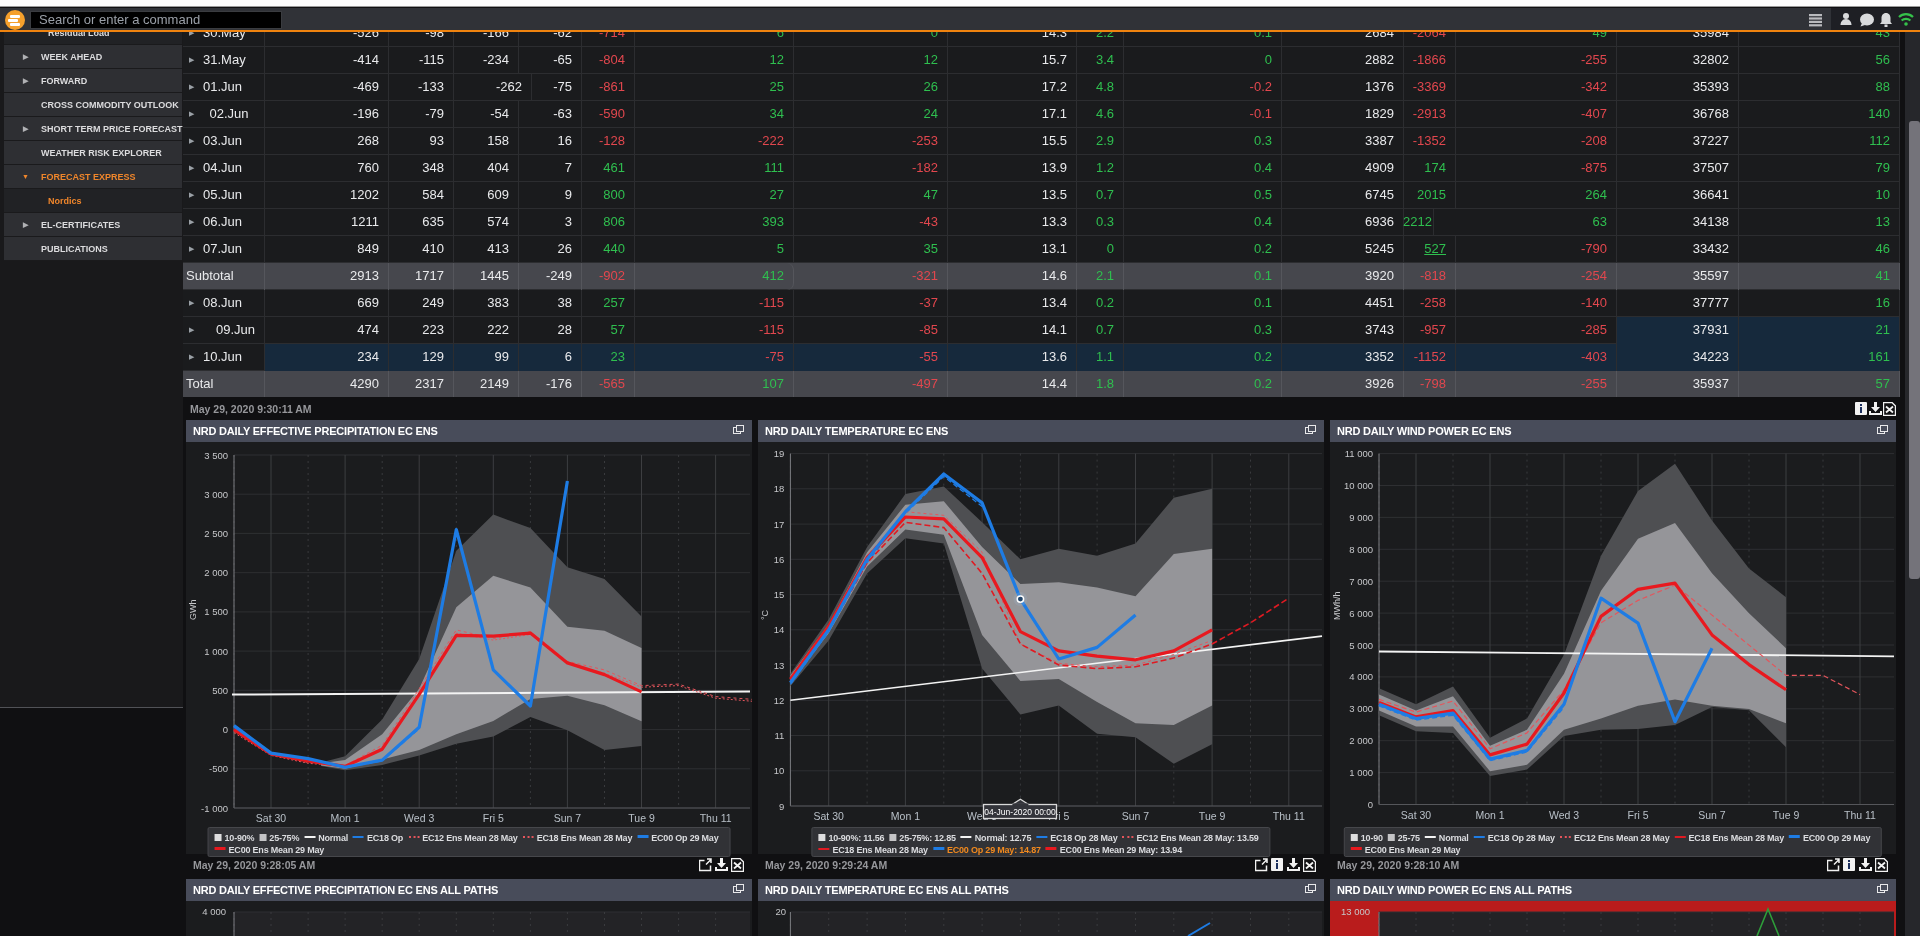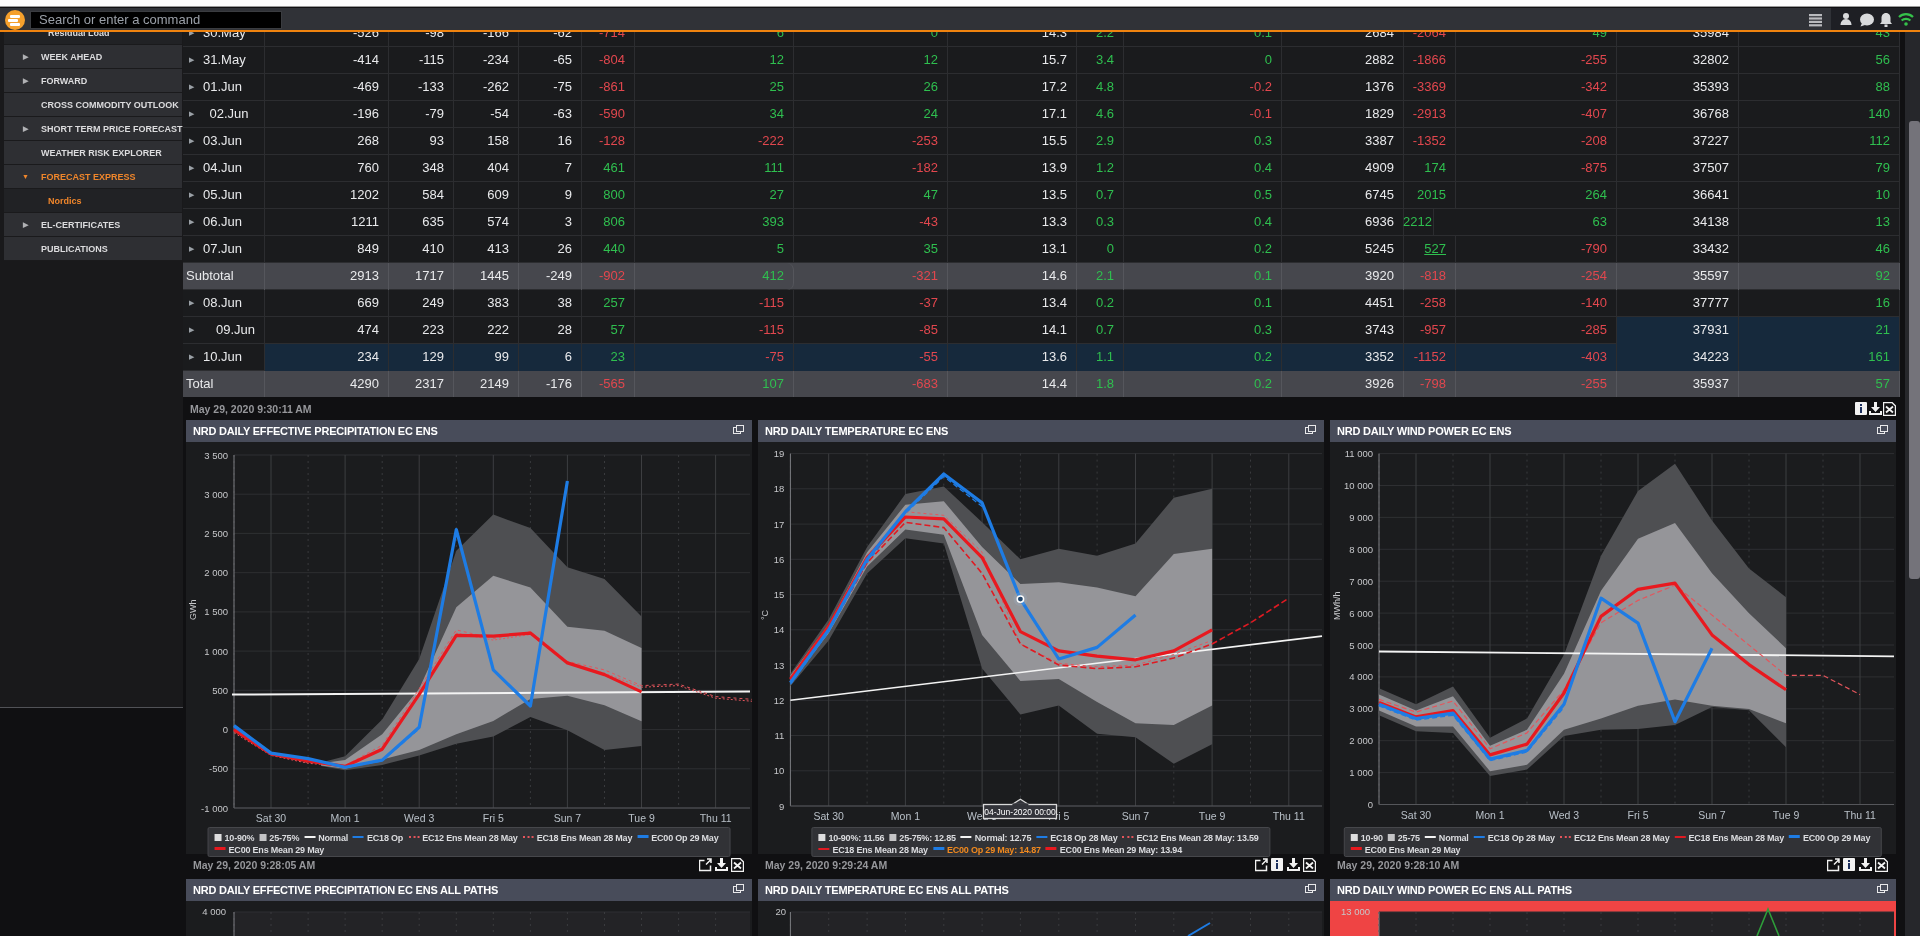--- a/index.html
+++ b/index.html
@@ -111,21 +111,21 @@
       <div class="cell w" style="left:1100px;width:123px;border-right:1px solid #2c2d30;">2882</div>
       <div class="cell r" style="left:1222px;width:53px;border-right:1px solid #2c2d30;">-1866</div>
       <div class="cell r" style="left:1274px;width:162px;border-right:1px solid #2c2d30;">-255</div>
       <div class="cell w" style="left:1435px;width:123px;border-right:1px solid #2c2d30;">32802</div>
       <div class="cell g" style="left:1557px;width:162px;border-right:1px solid #2c2d30;">56</div>
     </div>
     <div style="position:absolute;left:0;top:41.5px;width:1719px;height:27px;background:#1a1b1d;border-bottom:1px solid #2c2d30;">
       <div class="cell" style="left:0;width:84px;text-align:left;border-right:1px solid #2c2d30;"><span class="arr">▶</span><span style="padding-left:22px;">01.Jun</span></div>
       <div class="cell w" style="left:83px;width:125px;border-right:1px solid #2c2d30;">-469</div>
       <div class="cell w" style="left:207px;width:66px;border-right:1px solid #2c2d30;">-133</div>
-      <div class="cell w" style="left:272px;width:66px;border-right:1px solid #2c2d30;">-262</div>
+      <div class="cell w" style="left:272px;width:79px;border-right:1px solid #2c2d30;">-262</div>
       <div class="cell w" style="left:337px;width:64px;border-right:1px solid #2c2d30;">-75</div>
       <div class="cell r" style="left:400px;width:54px;border-right:1px solid #2c2d30;">-861</div>
       <div class="cell g" style="left:453px;width:160px;border-right:1px solid #2c2d30;">25</div>
       <div class="cell g" style="left:612px;width:155px;border-right:1px solid #2c2d30;">26</div>
       <div class="cell w" style="left:766px;width:130px;border-right:1px solid #2c2d30;">17.2</div>
       <div class="cell g" style="left:895px;width:48px;border-right:1px solid #2c2d30;">4.8</div>
       <div class="cell r" style="left:942px;width:159px;border-right:1px solid #2c2d30;">-0.2</div>
       <div class="cell w" style="left:1100px;width:123px;border-right:1px solid #2c2d30;">1376</div>
       <div class="cell r" style="left:1222px;width:53px;border-right:1px solid #2c2d30;">-3369</div>
       <div class="cell r" style="left:1274px;width:162px;border-right:1px solid #2c2d30;">-342</div>
@@ -249,21 +249,21 @@
       <div class="cell r" style="left:400px;width:54px;border-right:1px solid #55565c;">-902</div>
       <div class="cell g" style="left:453px;width:160px;border-right:1px solid #55565c;border-radius:7px;">412</div>
       <div class="cell r" style="left:612px;width:155px;border-right:1px solid #55565c;">-321</div>
       <div class="cell w" style="left:766px;width:130px;border-right:1px solid #55565c;">14.6</div>
       <div class="cell g" style="left:895px;width:48px;border-right:1px solid #55565c;">2.1</div>
       <div class="cell g" style="left:942px;width:159px;border-right:1px solid #55565c;">0.1</div>
       <div class="cell w" style="left:1100px;width:123px;border-right:1px solid #55565c;">3920</div>
       <div class="cell r" style="left:1222px;width:53px;border-right:1px solid #55565c;">-818</div>
       <div class="cell r" style="left:1274px;width:162px;border-right:1px solid #55565c;">-254</div>
       <div class="cell w" style="left:1435px;width:123px;border-right:1px solid #55565c;">35597</div>
-      <div class="cell g" style="left:1557px;width:162px;border-right:1px solid #55565c;">92</div>
+      <div class="cell g" style="left:1557px;width:162px;border-right:1px solid #55565c;">41</div>
     </div>
     <div style="position:absolute;left:0;top:257.5px;width:1719px;height:27px;background:#1a1b1d;border-bottom:1px solid #2c2d30;">
       <div class="cell" style="left:0;width:84px;text-align:left;border-right:1px solid #2c2d30;"><span class="arr">▶</span><span style="padding-left:22px;">08.Jun</span></div>
       <div class="cell w" style="left:83px;width:125px;border-right:1px solid #2c2d30;">669</div>
       <div class="cell w" style="left:207px;width:66px;border-right:1px solid #2c2d30;">249</div>
       <div class="cell w" style="left:272px;width:66px;border-right:1px solid #2c2d30;">383</div>
       <div class="cell w" style="left:337px;width:64px;border-right:1px solid #2c2d30;">38</div>
       <div class="cell g" style="left:400px;width:54px;border-right:1px solid #2c2d30;">257</div>
       <div class="cell r" style="left:453px;width:160px;border-right:1px solid #2c2d30;">-115</div>
       <div class="cell r" style="left:612px;width:155px;border-right:1px solid #2c2d30;">-37</div>
@@ -315,21 +315,21 @@
       <div class="cell g" style="left:1557px;width:162px;border-right:1px solid #2c2d30;">161</div>
     </div>
     <div style="position:absolute;left:0;top:338.5px;width:1719px;height:27px;background:#46474d;border-bottom:1px solid #2c2d30;">
       <div class="cell" style="left:0;width:84px;text-align:left;padding-left:5px;border-right:1px solid #55565c;">Total</div>
       <div class="cell w" style="left:83px;width:125px;border-right:1px solid #55565c;">4290</div>
       <div class="cell w" style="left:207px;width:66px;border-right:1px solid #55565c;">2317</div>
       <div class="cell w" style="left:272px;width:66px;border-right:1px solid #55565c;">2149</div>
       <div class="cell w" style="left:337px;width:64px;border-right:1px solid #55565c;">-176</div>
       <div class="cell r" style="left:400px;width:54px;border-right:1px solid #55565c;">-565</div>
       <div class="cell g" style="left:453px;width:160px;border-right:1px solid #55565c;">107</div>
-      <div class="cell r" style="left:612px;width:155px;border-right:1px solid #55565c;">-683</div>
+      <div class="cell r" style="left:612px;width:155px;border-right:1px solid #55565c;">-497</div>
       <div class="cell w" style="left:766px;width:130px;border-right:1px solid #55565c;">14.4</div>
       <div class="cell g" style="left:895px;width:48px;border-right:1px solid #55565c;">1.8</div>
       <div class="cell g" style="left:942px;width:159px;border-right:1px solid #55565c;">0.2</div>
       <div class="cell w" style="left:1100px;width:123px;border-right:1px solid #55565c;">3926</div>
       <div class="cell r" style="left:1222px;width:53px;border-right:1px solid #55565c;">-798</div>
       <div class="cell r" style="left:1274px;width:162px;border-right:1px solid #55565c;">-255</div>
       <div class="cell w" style="left:1435px;width:123px;border-right:1px solid #55565c;">35937</div>
       <div class="cell g" style="left:1557px;width:162px;border-right:1px solid #55565c;">57</div>
     </div>
   </div>
@@ -628,21 +628,21 @@
       <line x1="339.1" y1="11" x2="339.1" y2="35" stroke="#3a3b3e" stroke-dasharray="2,4"></line>
       <line x1="377.5" y1="11" x2="377.5" y2="35" stroke="#3a3b3e" stroke-dasharray="2,4"></line>
       <line x1="415.8" y1="11" x2="415.8" y2="35" stroke="#3a3b3e" stroke-dasharray="2,4"></line>
       <line x1="454.1" y1="11" x2="454.1" y2="35" stroke="#3a3b3e" stroke-dasharray="2,4"></line>
       <line x1="492.5" y1="11" x2="492.5" y2="35" stroke="#3a3b3e" stroke-dasharray="2,4"></line>
       <line x1="530.8" y1="11" x2="530.8" y2="35" stroke="#3a3b3e" stroke-dasharray="2,4"></line>
       <line x1="32.4" y1="11" x2="32.4" y2="35" stroke="#7c7d81"></line>
       <polyline points="430,35 452,22" fill="none" stroke="#1e7ce4" stroke-width="2"></polyline>
     </svg>
   </div>
-<div style="position:absolute;left:1330px;top:879px;width:566px;height:57px;background:#ef4444;">
+<div style="position:absolute;left:1330px;top:879px;width:566px;height:57px;background:#b91c1c;">
     <div class="phead"><span>NRD DAILY WIND POWER EC ENS ALL PATHS</span><span class="popic"></span><span class="popic2"></span></div>
     <svg style="position:absolute;left:0;top:22px;" width="566" height="35" viewBox="0 0 566 35">
       <rect x="49" y="11" width="515" height="24" fill="#232326"></rect>
       <text x="40" y="14" text-anchor="end" class="yl">13 000</text>
       <line x1="49" y1="11" x2="564" y2="11" stroke="#2e2f32"></line>
       <line x1="49" y1="11" x2="49" y2="35" stroke="#3a3b3e" stroke-dasharray="2,4"></line>
       <line x1="86" y1="11" x2="86" y2="35" stroke="#3a3b3e" stroke-dasharray="2,4"></line>
       <line x1="123" y1="11" x2="123" y2="35" stroke="#3a3b3e" stroke-dasharray="2,4"></line>
       <line x1="160" y1="11" x2="160" y2="35" stroke="#3a3b3e" stroke-dasharray="2,4"></line>
       <line x1="197" y1="11" x2="197" y2="35" stroke="#3a3b3e" stroke-dasharray="2,4"></line>

